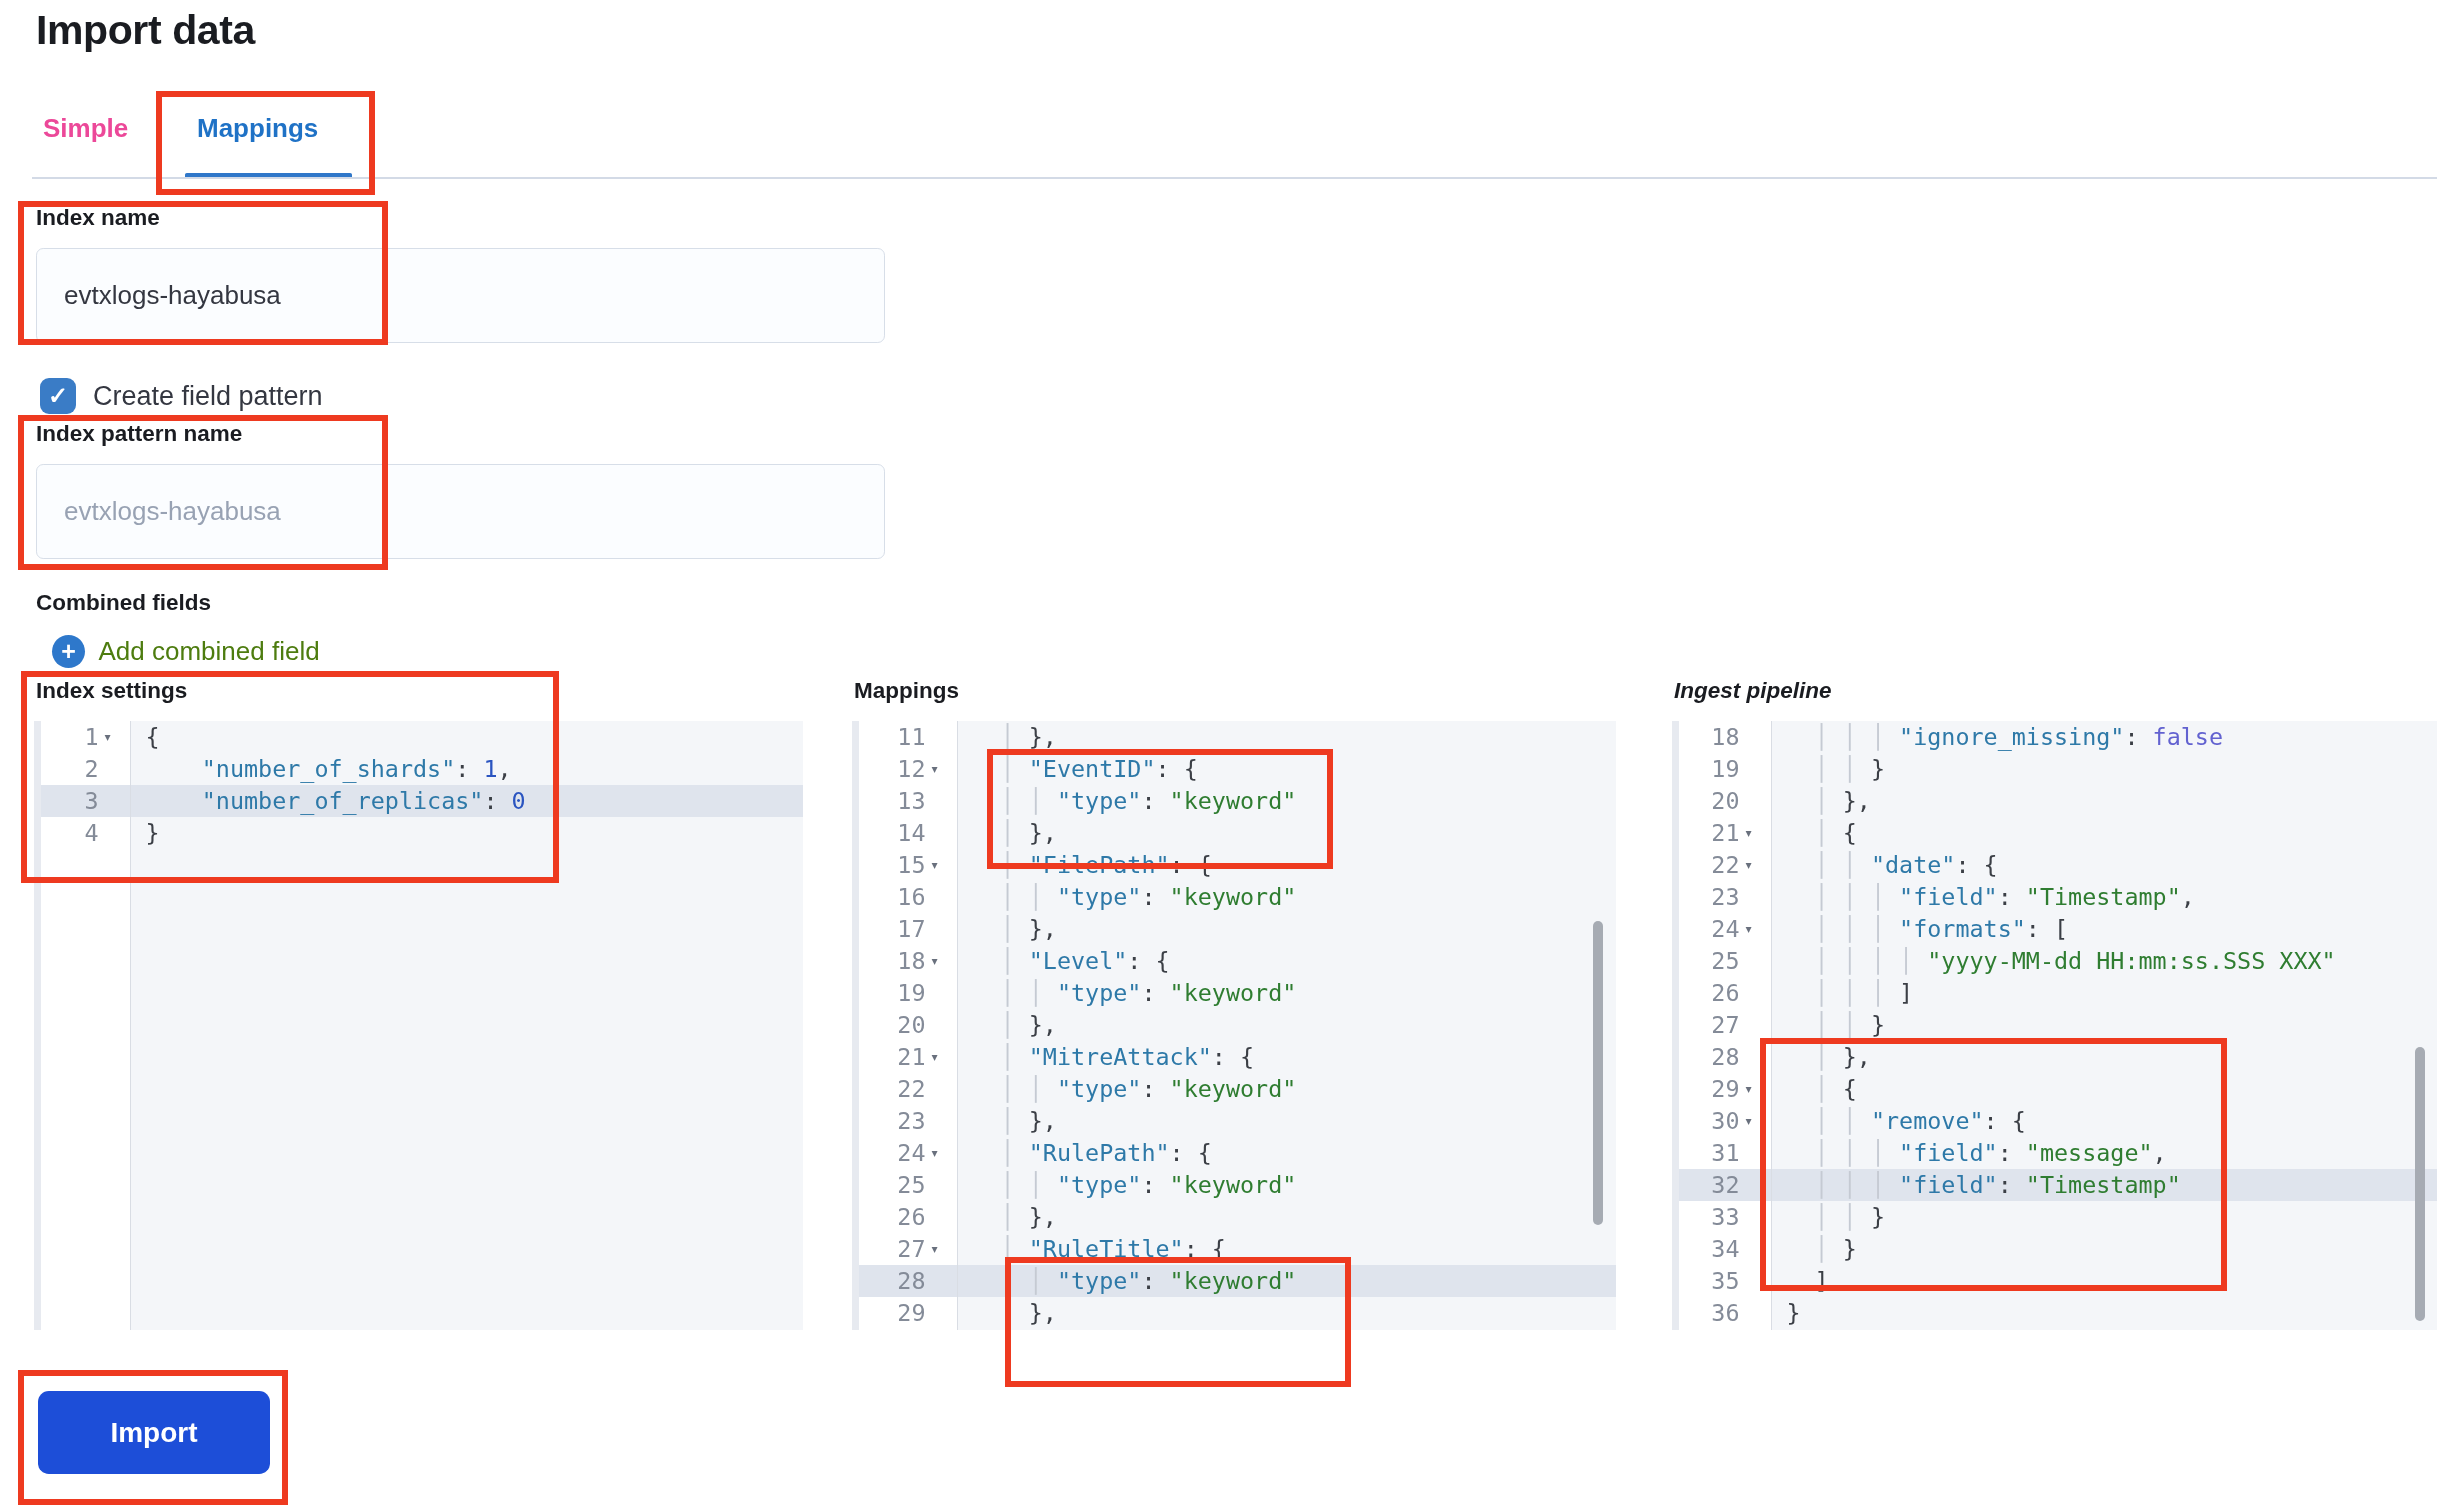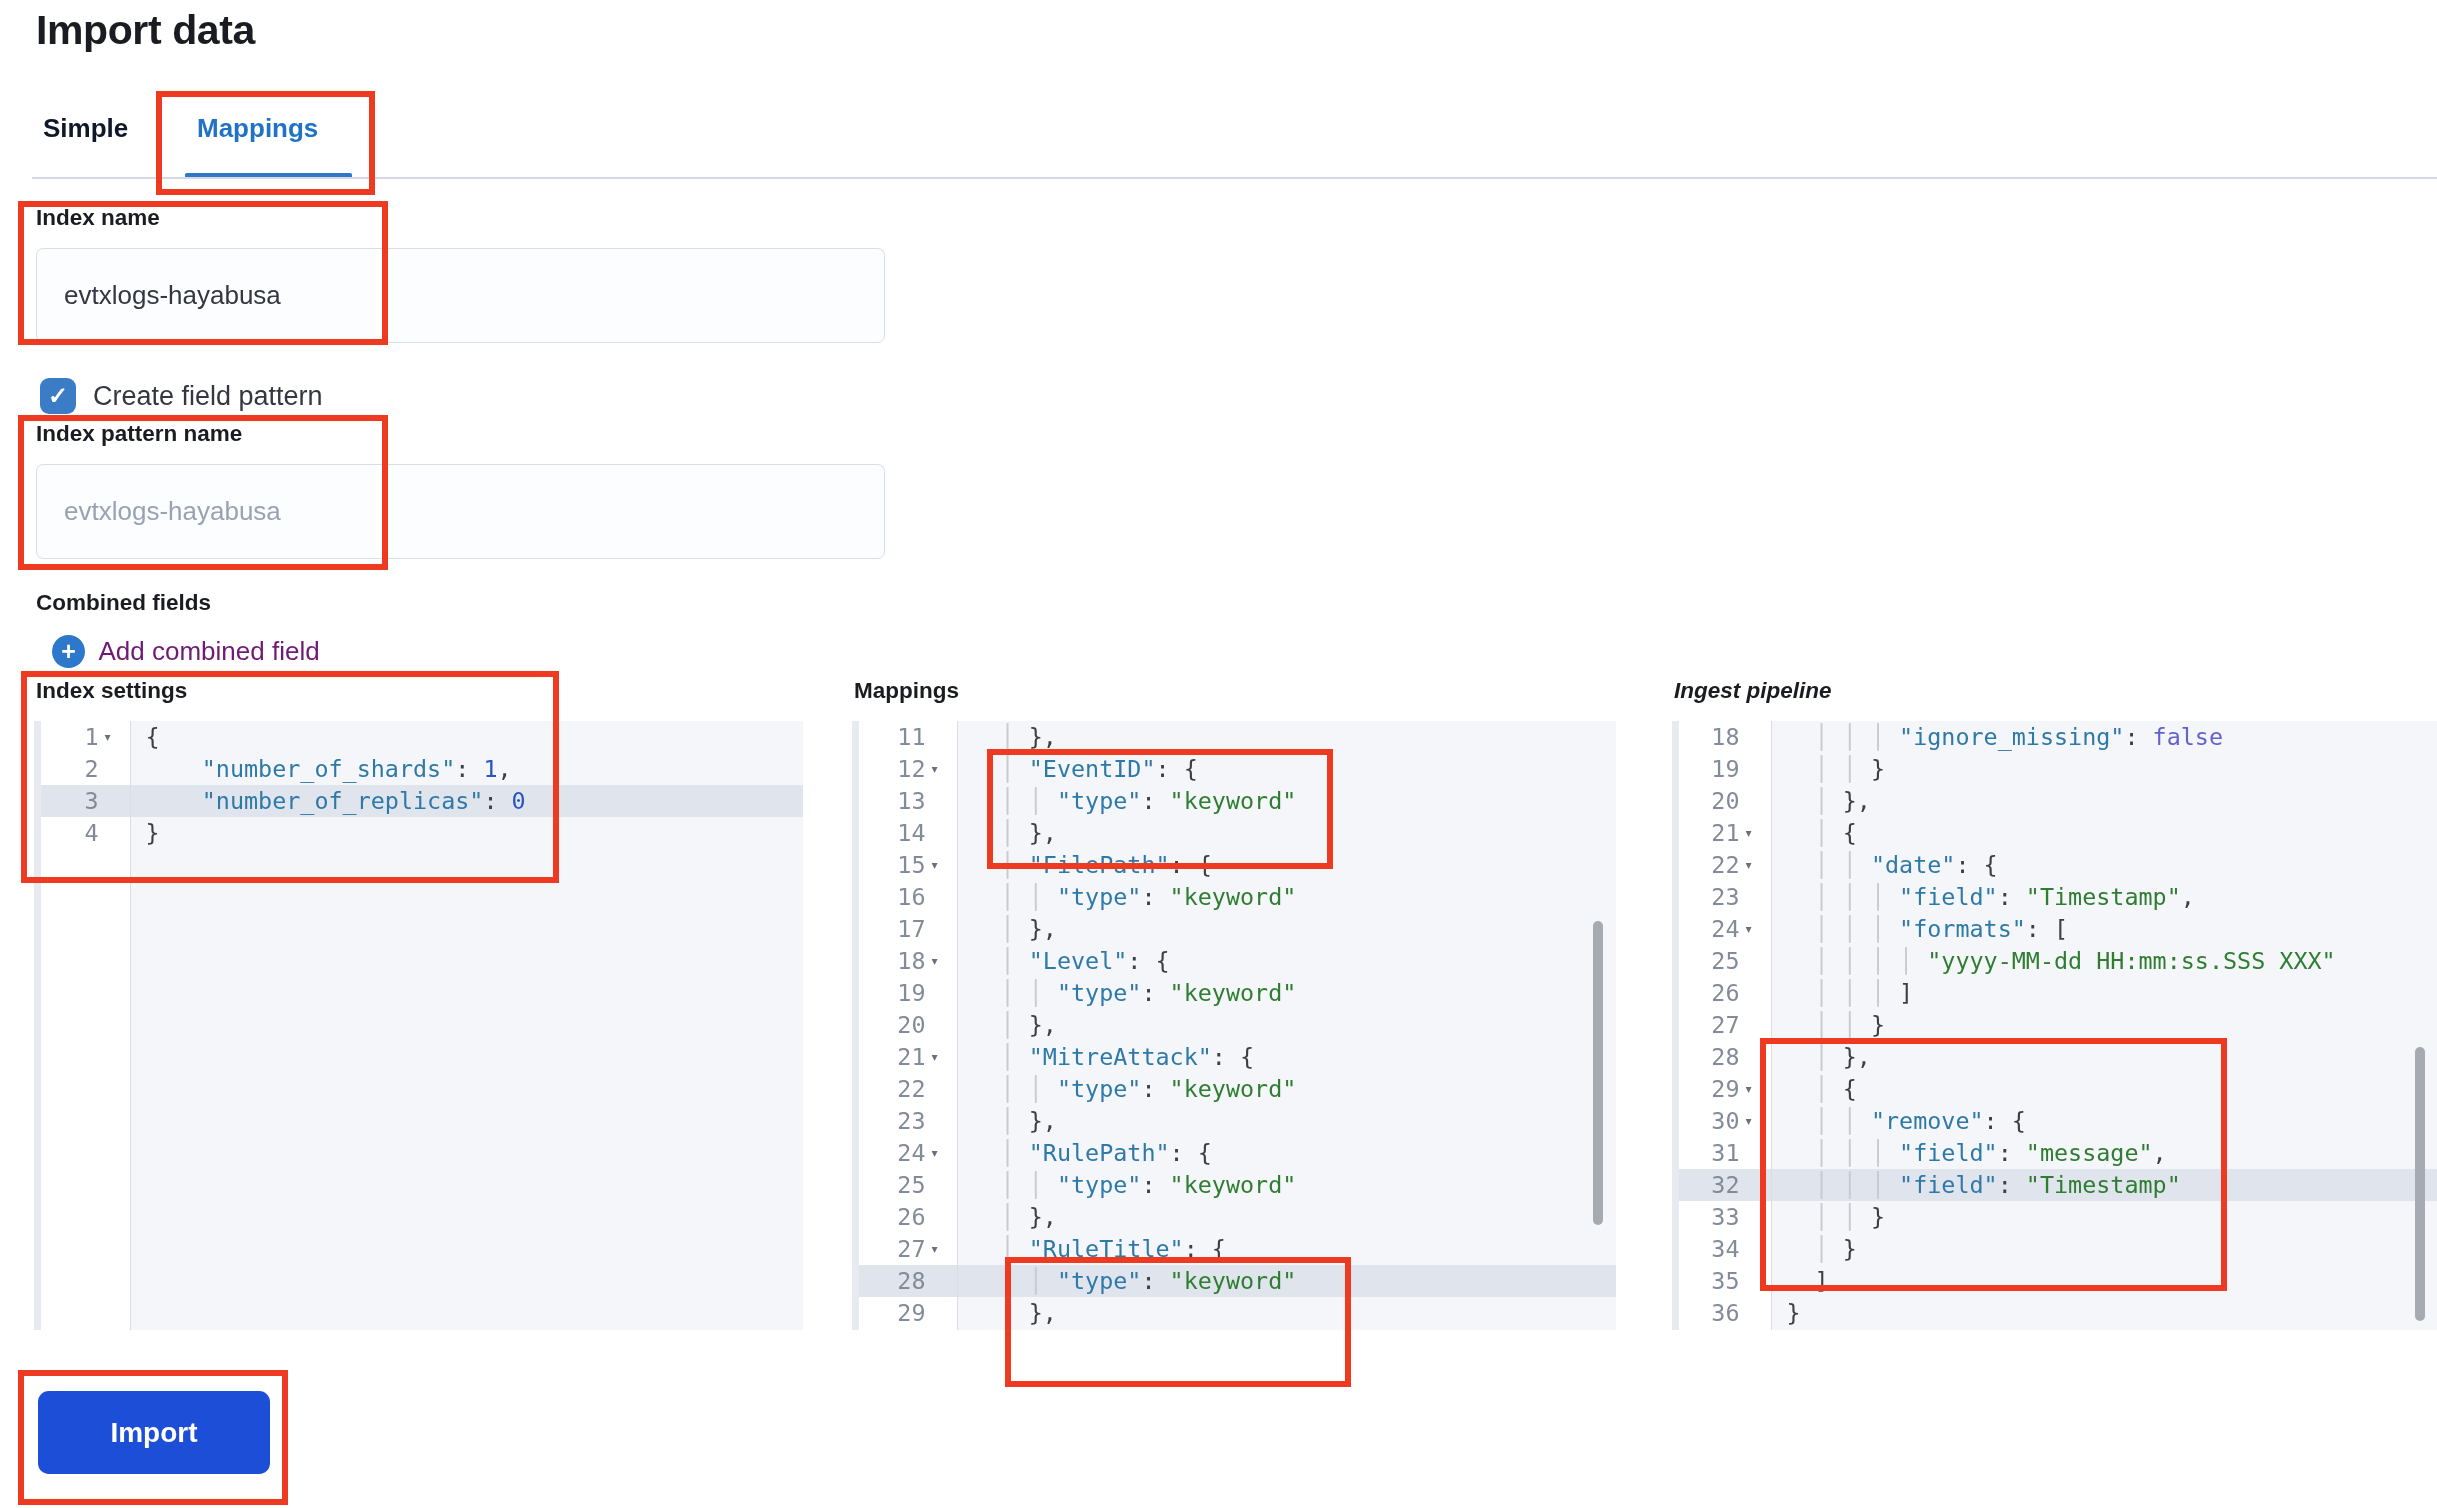--- a/index.html
+++ b/index.html
@@ -2,39 +2,39 @@
 <html style="font-size:14.4px"><head>
 <meta charset="utf-8">
 <style>
   html,body{margin:0;padding:0;background:#fff;}
   body{width:2438px;height:1508px;overflow:hidden;font-family:"Liberation Sans",sans-serif;color:#343741;}
   #stage{position:relative;width:2438px;height:1508px;background:#fff;}
 
   
   .page-title{position:absolute;left:36px;top:7.2px;font-size:41px;font-weight:700;color:#1a1c21;letter-spacing:-0.4px;}
   .tab{position:absolute;top:113px;font-size:26px;font-weight:600;cursor:pointer;}
-  .tab.simple{left:43px;color:#0f172a;}
+  .tab.simple{left:43px;color:#ec4899;}
   .tab.advanced{left:197px;color:#1f72c6;}
   .tab-underline{position:absolute;left:185px;top:173px;width:167px;height:6.3px;background:#2f77c9;border-radius:1.8px;}
   .tabs-divider{position:absolute;left:32px;top:177px;width:2405px;height:1.8px;background:#d3dae6;}
 
   
   .field-label{position:absolute;font-size:22.5px;font-weight:700;color:#1a1c21;}
   .text-input{position:absolute;width:849px;height:95px;box-sizing:border-box;
     background:#fbfdff;border:0.9px solid #d7dee8;border-radius:7.2px;
     font-family:"Liberation Sans",sans-serif;font-size:26px;color:#343741;padding:0 0 0 27px;outline:none;}
   .text-input::placeholder{color:#98a2b3;opacity:1;}
   .checkbox{position:absolute;left:40px;top:378px;width:36px;height:36px;background:#3a7cc6;border-radius:9px;
     display:flex;align-items:center;justify-content:center;color:#fff;font-size:24px;font-weight:700;cursor:pointer;}
   .checkbox-label{position:absolute;left:93px;top:381px;font-size:27px;color:#343741;}
   .section-label{position:absolute;font-size:22.5px;font-weight:700;color:#1a1c21;}
   .add-link{position:absolute;left:52px;top:635px;display:flex;align-items:center;cursor:pointer;}
   .plus-icon{width:33px;height:33px;border-radius:50%;background:#2e78cb;color:#fff;display:flex;align-items:center;justify-content:center;
     font-size:25px;font-weight:700;line-height:1;}
-  .add-link-text{margin-left:13.5px;font-size:26px;font-weight:500;color:#701a75;}
+  .add-link-text{margin-left:13.5px;font-size:26px;font-weight:500;color:#4d7c0f;}
 
   
   .editor{position:absolute;top:721px;height:609px;display:flex;flex-direction:column;background:#f4f6f9;
     border-left:7.2px solid #e7eaf0;box-sizing:border-box;overflow:hidden;}
   #editor-0{left:34px;width:769px;}
   #editor-1{left:852px;width:764px;}
   #editor-2{left:1672px;width:766px;}
   .editor-label-0{left:36px;top:678px;}
   .editor-label-1{left:854px;top:678px;}
   .editor-label-2{left:1674px;top:678px;font-style:italic;}

